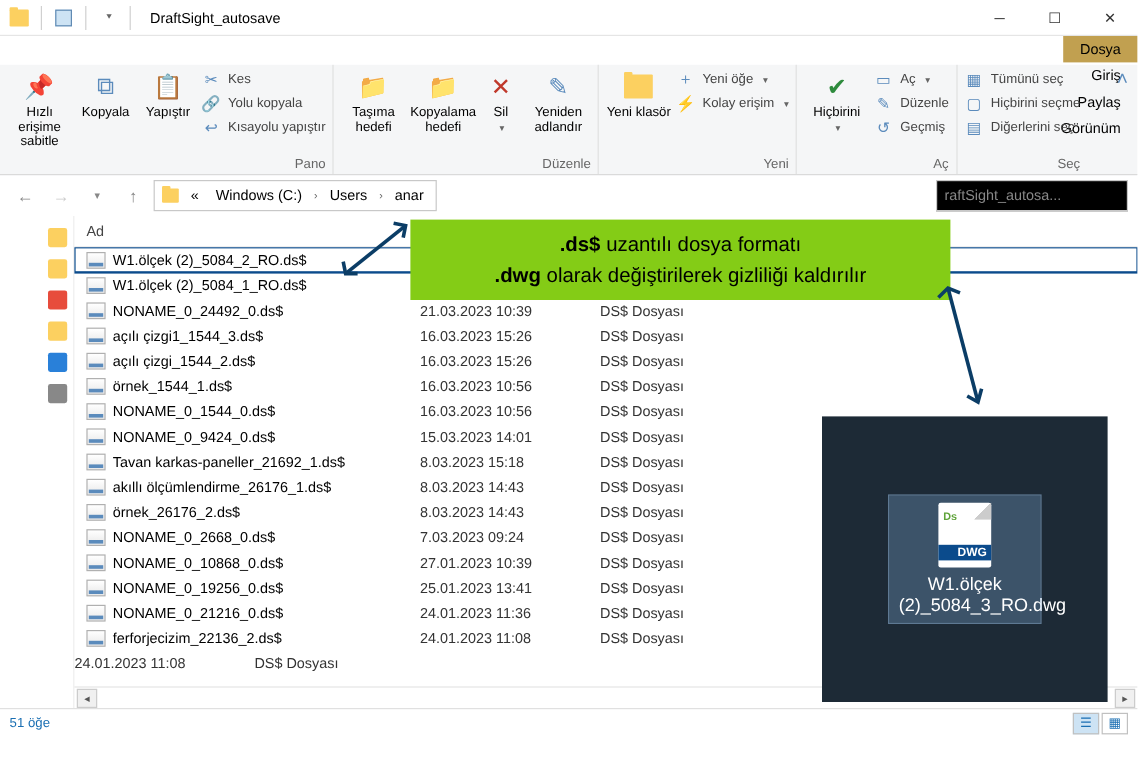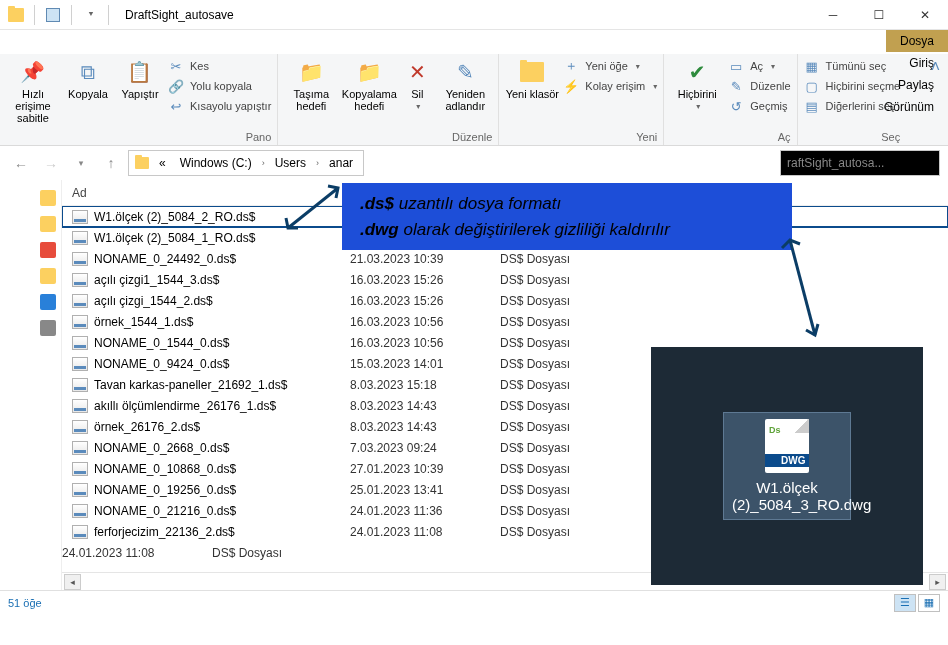--- a/index.html
+++ b/index.html
@@ -62,26 +62,26 @@
   .file-ico::after { content:""; position:absolute; bottom:1px; left:1px; right:1px; height:3px; background:#5b8bbc; }
   .scrollbar-btm { height: 18px; border-top: 1px solid #e5e5e5; display: flex; align-items: center; justify-content: space-between; padding: 0 2px; }
   .sb-arrow { width: 17px; height: 16px; background: #f0f0f0; border: 1px solid #ccc; display:flex; align-items:center; justify-content:center; font-size:9px; color:#555; }
 
   
   .statusbar { height: 24px; border-top: 1px solid #e0e0e0; display: flex; align-items: center; padding: 0 8px; font-size: 11px; color: #1a6fb3; }
   .view-toggles { margin-left: auto; display: flex; gap: 2px; }
   .vtog { width: 22px; height: 18px; border: 1px solid #c0c0c0; display:flex; align-items:center; justify-content:center; }
 
   
-  .annotation { position: absolute; top: 183px; left: 342px; width: 450px; background: #1d4ed8; padding: 8px 18px; font-size: 17px; text-align: left; line-height: 1.5; font-style: italic; }
+  .annotation { position: absolute; top: 183px; left: 342px; width: 450px; background: #84cc16; padding: 8px 18px; font-size: 17px; text-align: center; line-height: 1.5; }
   .annotation b { font-weight: 700; }
   .arrow-anno { position: absolute; pointer-events: none; }
 
   
-  .desktop-preview { position: absolute; right: 25px; bottom: 60px; width: 272px; height: 238px; background: #1d2a36; display:flex; align-items:center; justify-content:center; }
+  .desktop-preview { position: absolute; right: 25px; bottom: 60px; width: 238px; height: 238px; background: #1d2a36; display:flex; align-items:center; justify-content:center; }
   .dwg-icon-wrap { display:flex; flex-direction:column; align-items:center; color:#fff; font-size:15px; text-align:center; }
   .dwg-icon-wrap.sel { background: rgba(120,160,200,.35); padding: 6px 8px; outline: 1px solid rgba(160,200,240,.5); }
   .dwg-file { width: 44px; height: 54px; background: #fff; border-radius: 2px; position: relative; margin-bottom: 6px; }
   .dwg-file::before { content:""; position:absolute; top:0; right:0; width:14px; height:14px; background: linear-gradient(135deg, transparent 49%, #ccc 50%); }
   .dwg-badge { position:absolute; top:6px; left:4px; font-size:9px; font-weight:700; color:#5fa33a; }
   .dwg-label { position:absolute; bottom:6px; left:0; right:0; text-align:center; font-size:10px; font-weight:700; background:#0b4b8c; color:#fff; padding:1px 16px; }
 
   svg.arrow { stroke:#0b3d66; stroke-width:3; fill:none; }
 </style>
 </head>

